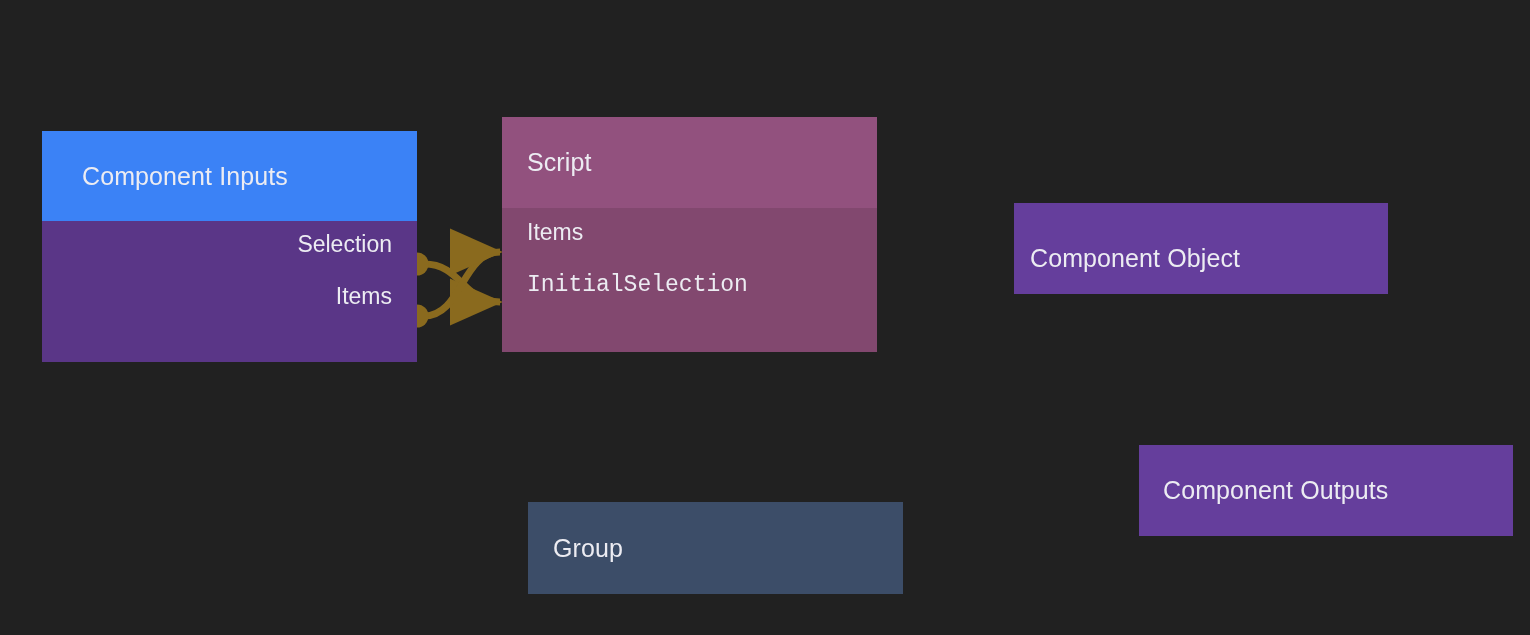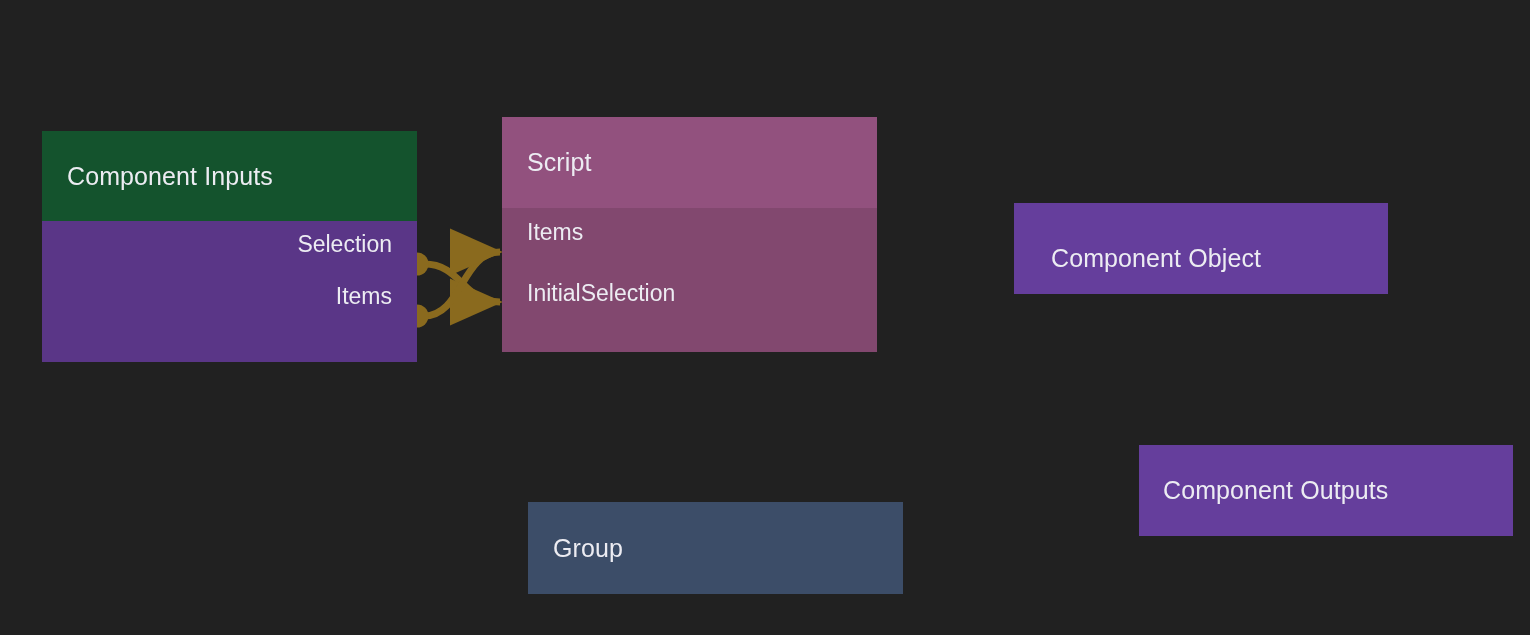--- a/index.html
+++ b/index.html
@@ -59,22 +59,22 @@
   
   #node-component-inputs {
     left: 42px;
     top: 131px;
     width: 375px;
     height: 231px;
     background: #5a3687;
   }
   #node-component-inputs .node-header {
     height: 90px;
-    background: #14532d;
-    padding-left: 25px;
+    background: #3b82f6;
+    padding-left: 40px;
   }
   #node-component-inputs .node-body {
     height: 141px;
   }
   #ci-out-selection { right: 25px; top: 10px; }
   #ci-out-items     { right: 25px; top: 62px; }
 
   
   #node-script {
     left: 502px;
@@ -86,33 +86,33 @@
   }
   #node-script .node-header {
     height: 91px;
     background: #92517e;
     padding-left: 25px;
   }
   #node-script .node-body {
     height: 144px;
   }
   #sc-in-items      { left: 25px; top: 11px; }
-  #sc-in-initialsel { left: 25px; top: 72px; }
+  #sc-in-initialsel { left: 25px; top: 64px; font-family: Liberation Mono, monospace; }
 
   
   #node-component-object {
     left: 1014px;
     top: 203px;
     width: 374px;
     height: 91px;
     background: #653e9c;
   }
   #node-component-object .node-header {
     height: 110px;
-    padding-left: 37px;
+    padding-left: 16px;
   }
 
   
   #node-component-outputs {
     left: 1139px;
     top: 445px;
     width: 374px;
     height: 91px;
     background: #653e9c;
   }

